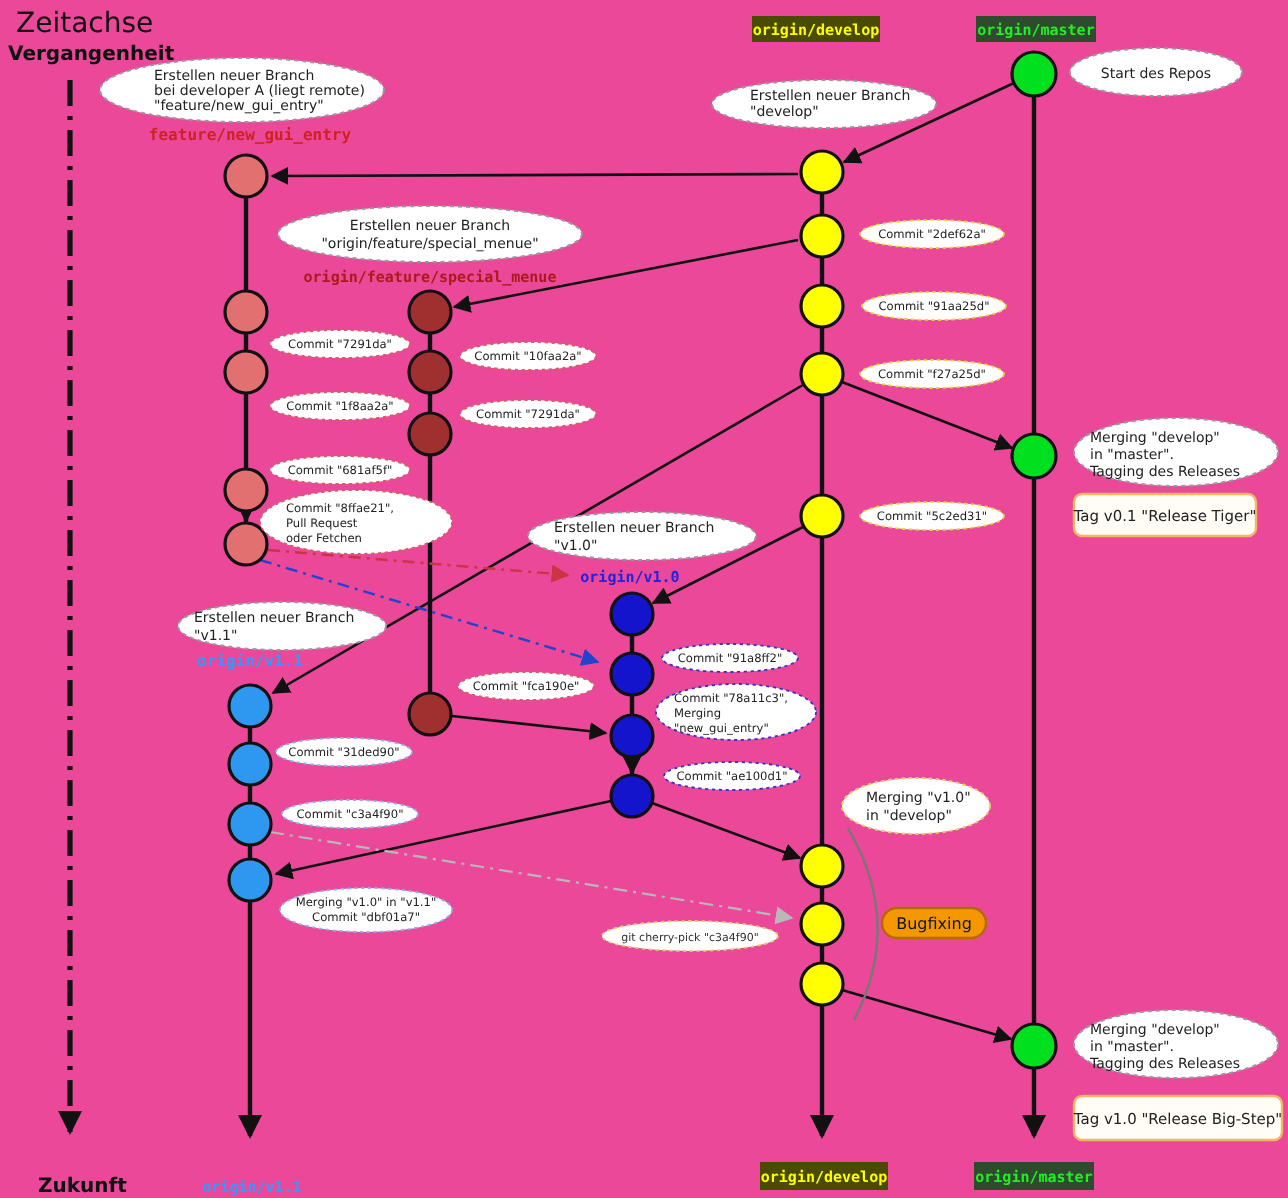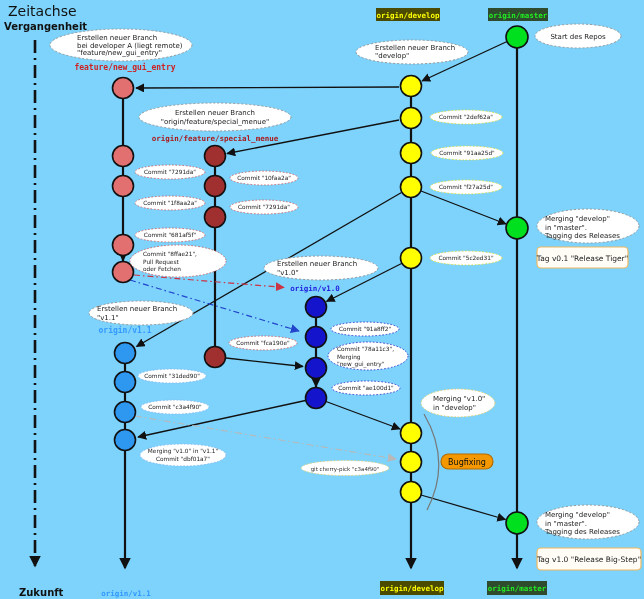--- a/index.html
+++ b/index.html
@@ -1,16 +1,16 @@
 <!DOCTYPE html>
 <html><head>
 <meta charset="utf-8">
 <style>
   html,body{margin:0;padding:0;background:#ffffff;}
-  .stage{position:relative;width:644px;height:599px;background:#7dd3fc;overflow:hidden;}
+  .stage{position:relative;width:644px;height:599px;background:#ec4899;overflow:hidden;}
   svg{font-family:"DejaVu Sans",sans-serif;}
   .mono{font-family:"DejaVu Sans Mono",monospace;font-weight:bold;}
   .branchline{stroke:#111;stroke-width:2.2;fill:none;}
   .thin{stroke:#111;stroke-width:1.3;fill:none;}
   .node{stroke:#111;stroke-width:1.6;}
   .c-feature{fill:#e27070;} .c-special{fill:#a03030;} .c-v10{fill:#1414cc;}
   .c-v11{fill:#2e97f0;} .c-dev{fill:#ffff00;} .c-master{fill:#00e01e;}
   .bubble{fill:#ffffff;stroke:#999;stroke-width:1;stroke-dasharray:2 2;}
   .clabel{fill:#ffffff;stroke-width:0.9;stroke-dasharray:1.6 1.8;}
   .b-dev{stroke:#dcdc3c;} .b-red{stroke:#d06060;} .b-blue{stroke:#3333cc;}

